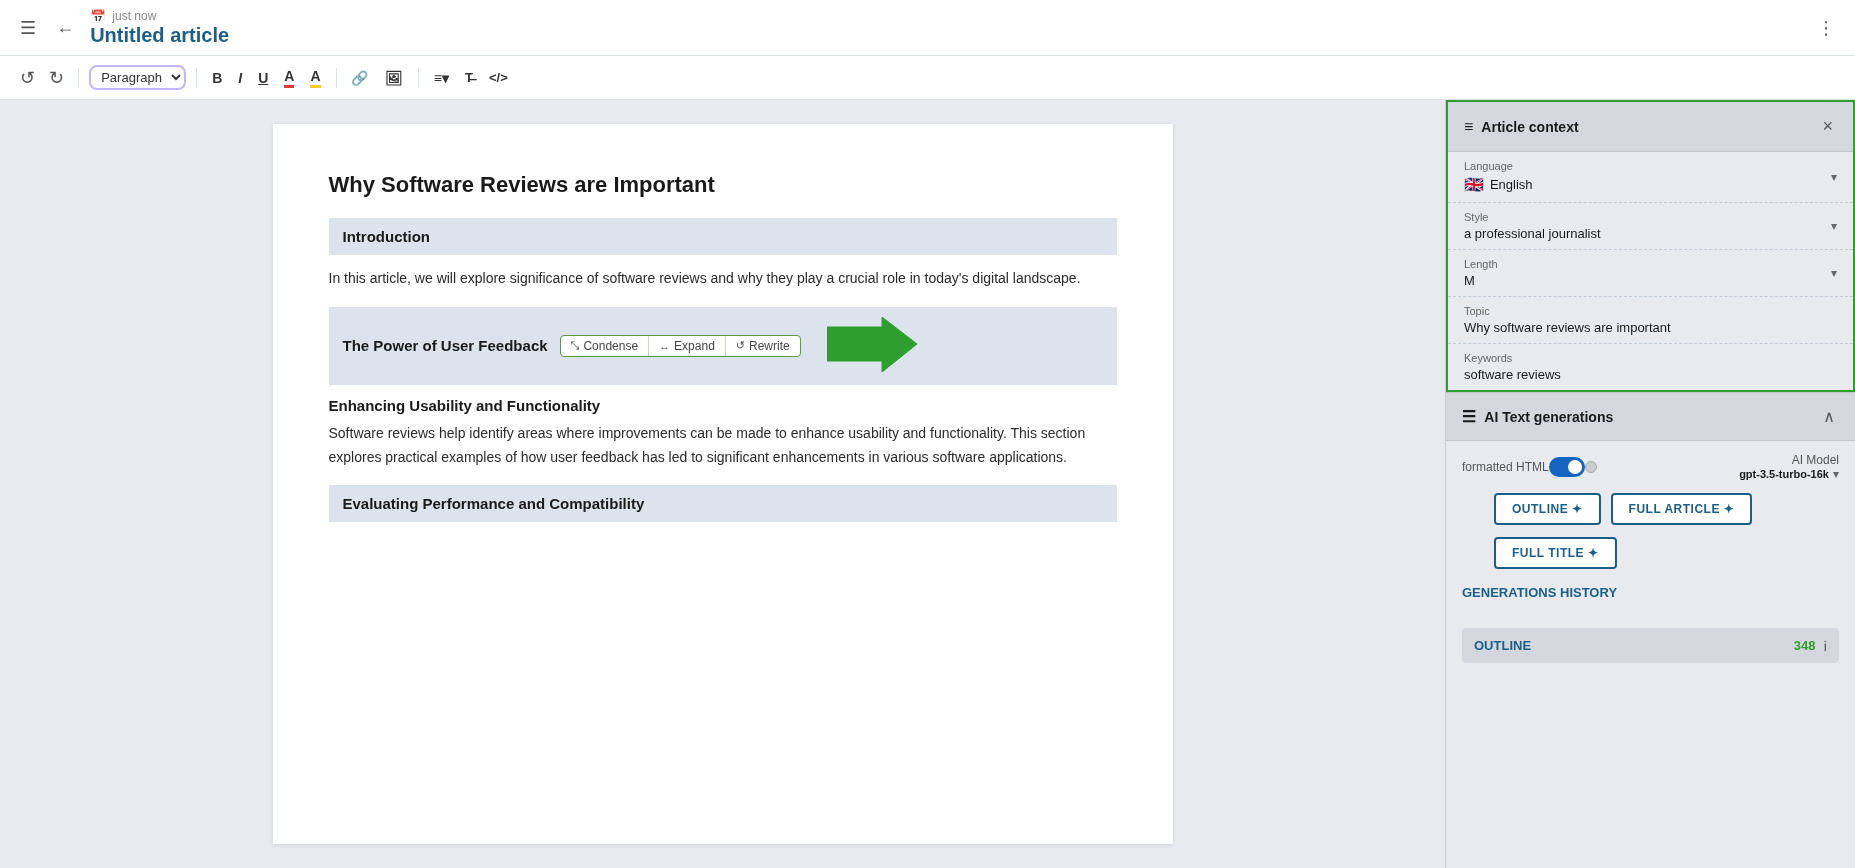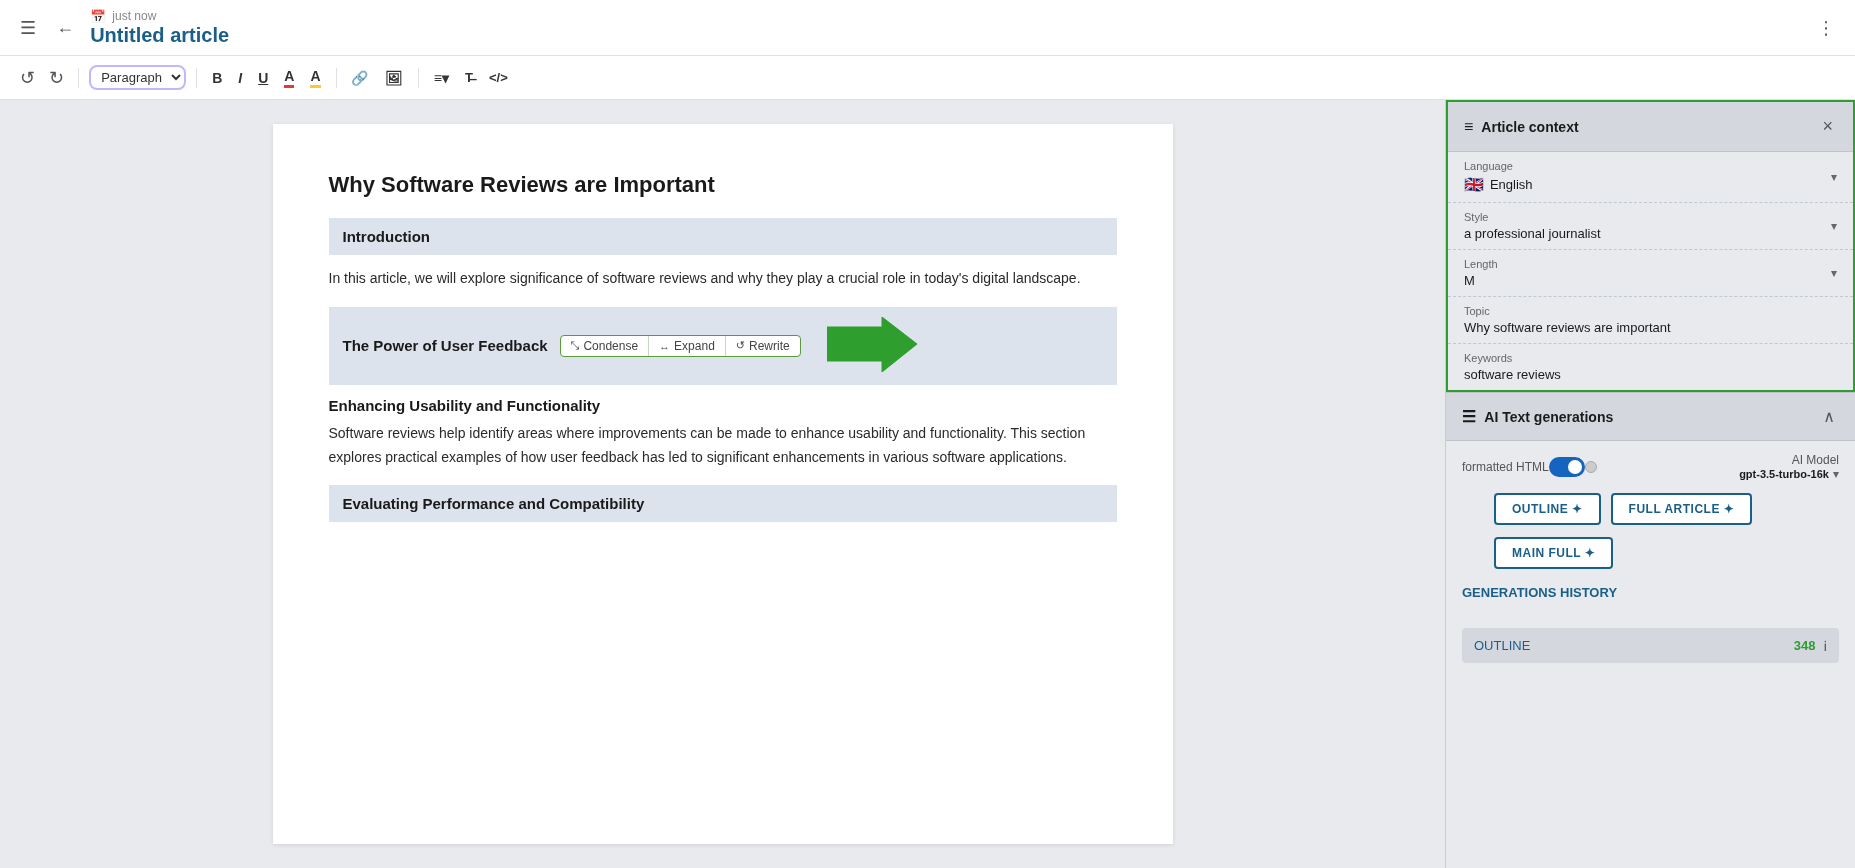--- a/index.html
+++ b/index.html
@@ -112,21 +112,21 @@
       font-size: 12px; font-weight: 700; border-radius: 4px; cursor: pointer; letter-spacing: 0.5px;
       display: flex; align-items: center; gap: 5px;
     }
 
     .gen-history-title { font-size: 13px; font-weight: 700; color: #1a5f8a; padding: 4px 0 8px 0; text-transform: uppercase; }
 
     .history-item {
       display: flex; align-items: center; justify-content: space-between;
       background: #d4d8de; padding: 8px 12px; border-radius: 4px; margin-top: 8px;
     }
-    .history-label { font-size: 13px; font-weight: 400; color: #1a5f8a; }
+    .history-label { font-size: 13px; font-weight: 700; color: #1a5f8a; }
     .history-count { font-size: 13px; color: #2e9e2e; font-weight: 600; }
     .history-info { font-size: 14px; color: #555; cursor: pointer; }
 
     
     .green-arrow { margin-left: 14px; }
   </style>
 </head>
 <body>
 
 <div class="top-bar">
@@ -297,21 +297,21 @@
             </div>
           </div>
         </div>
 
         <div class="ai-btn-row">
           <button class="ai-btn">OUTLINE ✦</button>
           <button class="ai-btn">FULL ARTICLE ✦</button>
         </div>
 
         <div class="ai-btn-row">
-          <button class="ai-btn">MAIN FULL ✦</button>
+          <button class="ai-btn">FULL TITLE ✦</button>
         </div>
 
         <div class="gen-history-title">GENERATIONS HISTORY</div>
 
         <div class="history-item">
           <span class="history-label">OUTLINE</span>
           <div style="display:flex; align-items:center; gap:8px;">
             <span class="history-count">348</span>
             <span class="history-info">ℹ</span>
           </div>

